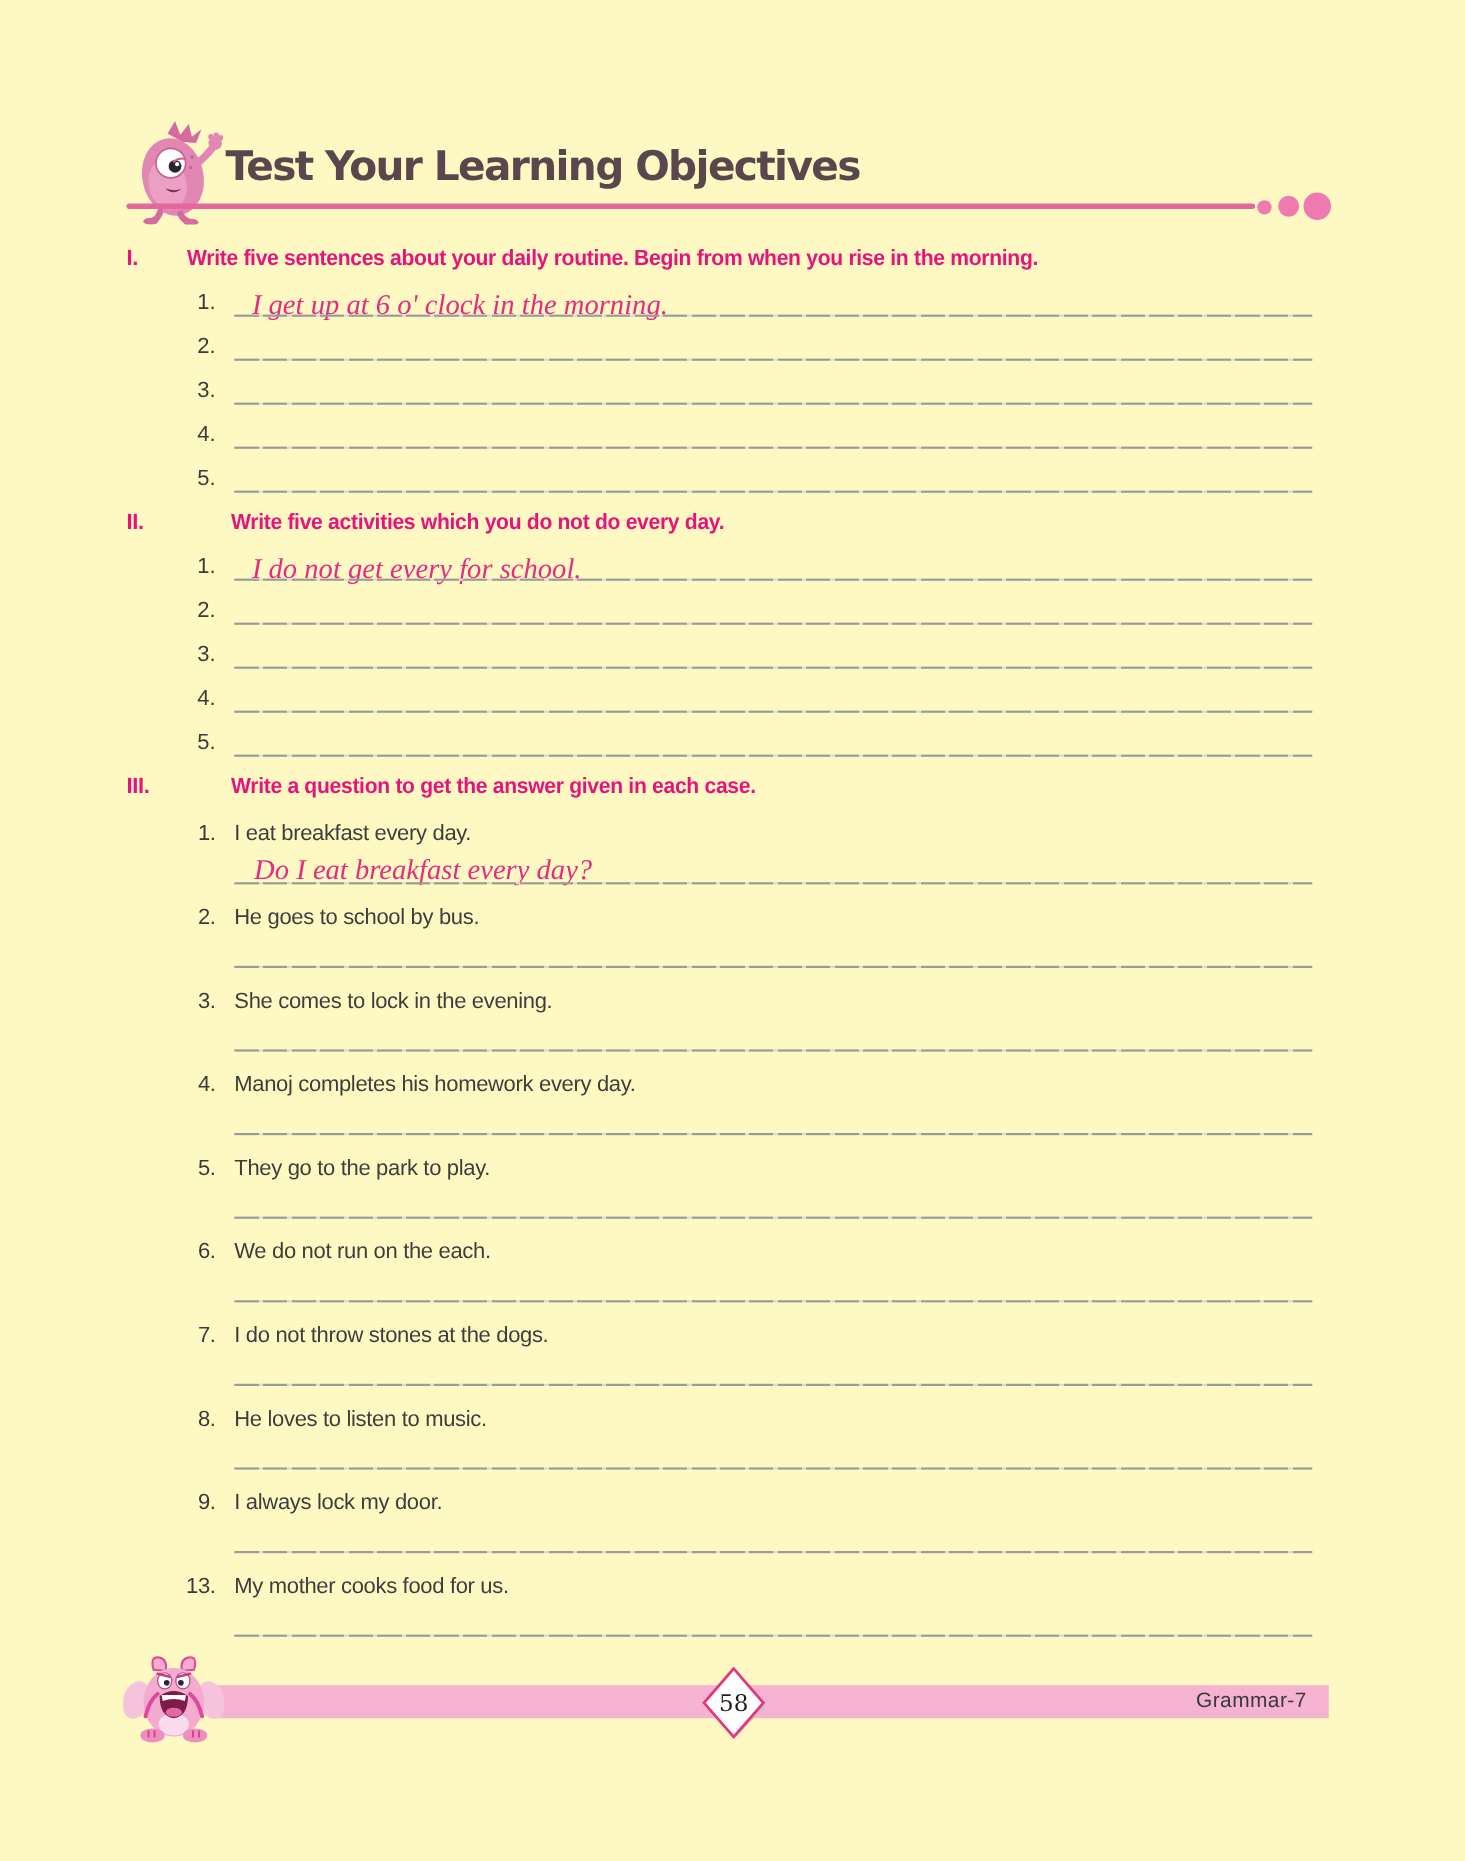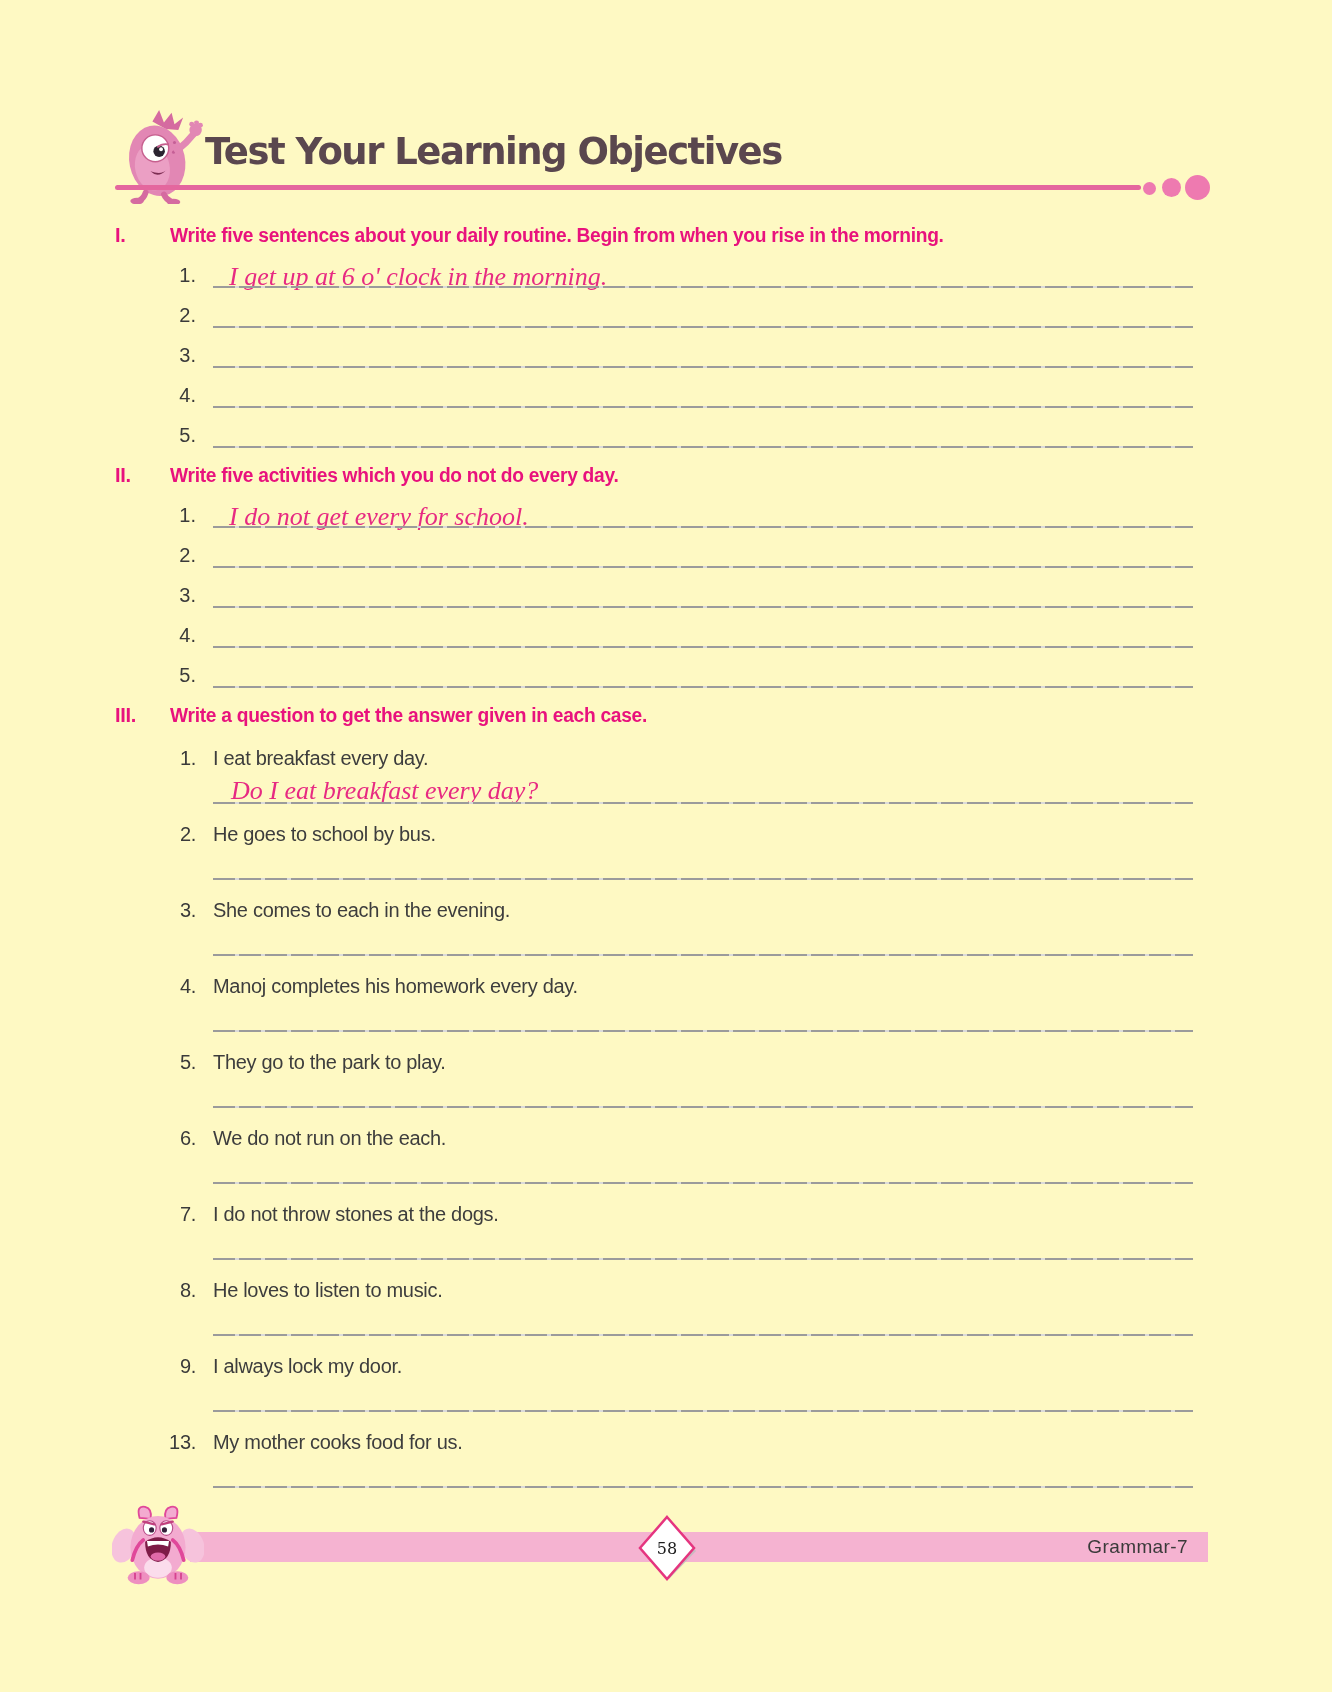--- a/index.html
+++ b/index.html
@@ -23,21 +23,21 @@
   .rule-dot.d2 { left:1162px; top:178px; width:19px; height:19px; }
   .rule-dot.d3 { left:1185px; top:175px; width:25px; height:25px; }
 
   
   .content { position:absolute; left:115px; top:222px; width:1078px; }
 
   .sec-head { display:flex; align-items:center; height:26px;
     color:#e8127d; font-weight:bold; font-size:20px; letter-spacing:-0.3px; }
   .sec-head .roman { width:55px; flex:none; }
   .sec-head .sec-title { white-space:nowrap; transform:scaleX(0.96); transform-origin:left center; }
-  .sec-gap { margin-top:14px; }
+  .sec-gap { margin-top:14px;gap:40px; }
 
   .ans-row { display:flex; align-items:flex-end; height:40px; }
   .ans-row .num { width:81px; flex:none; text-align:right; font-size:20px;
     color:#3a3a3a; line-height:1; padding-bottom:3px; }
   .ans-row .line { flex:1; margin-left:17px; position:relative; height:100%; }
 
   .line::after, .q-line::after {
     content:""; position:absolute; left:0; right:0; bottom:0; height:2px;
     background:repeating-linear-gradient(90deg,#9b9b9b 0 22px,#dadada 22px 26px);
   }
@@ -55,21 +55,21 @@
   .q-line .handwriting { left:18px; bottom:-2px; }
 
   
   .footer-bar { position:absolute; left:190px; top:1532px; width:1018px; height:30px;
     background:#f5b3d1; }
   .grammar-label { position:absolute; right:20px; top:50%; transform:translateY(-50%);
     font-size:19px; color:#3a3a3a; letter-spacing:0.4px; }
   .page-diamond { position:absolute; left:634px; top:1515px; width:66px; height:66px; }
   .page-num-text { position:absolute; left:634px; top:1515px; width:66px; height:66px;
     display:flex; align-items:center; justify-content:center;
-    font-family:"DejaVu Serif", serif; font-size:16px; color:#1d1d1d; }
+    font-family:"DejaVu Serif", serif; font-size:21px; color:#1d1d1d; }
   .footer-mascot { position:absolute; left:112px; top:1492px; width:92px; height:96px; }
 </style>
 </head>
 <body>
 
 <div class="page">
 
   <svg class="header-mascot" viewBox="0 0 100 100">
     <polygon points="40,14 47,2 52,15 60,5 63,17 72,10 67,23 54,22" fill="#d56ba0"></polygon>
     <ellipse cx="45" cy="55" rx="29" ry="37" fill="#e287b4" transform="rotate(-12 45 55)"></ellipse>
@@ -192,21 +192,21 @@
         <span class="statement">He goes to school by bus.</span>
       </div>
       <div class="q-line">
           <span class="handwriting"></span>
         </div>
     </div>
 
     <div>
       <div class="q-row">
         <span class="num">3.</span>
-        <span class="statement">She comes to each in the evening.</span>
+        <span class="statement">She comes to lock in the evening.</span>
       </div>
       <div class="q-line">
           <span class="handwriting"></span>
         </div>
     </div>
 
     <div>
       <div class="q-row">
         <span class="num">4.</span>
         <span class="statement">Manoj completes his homework every day.</span>

